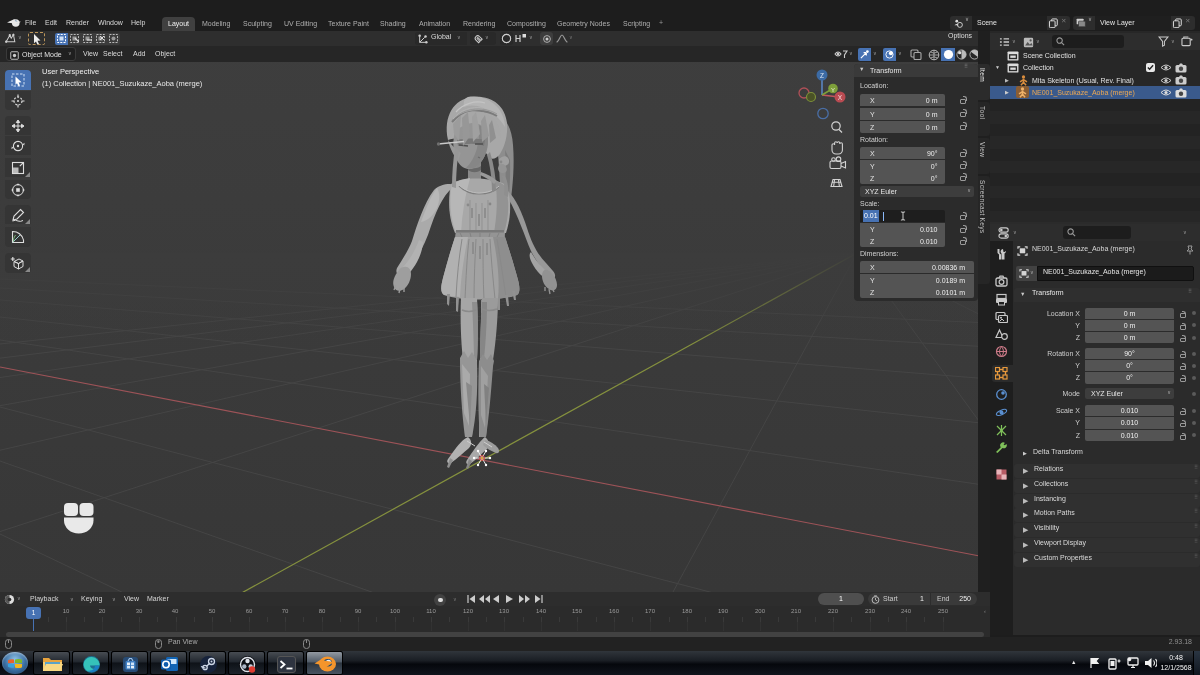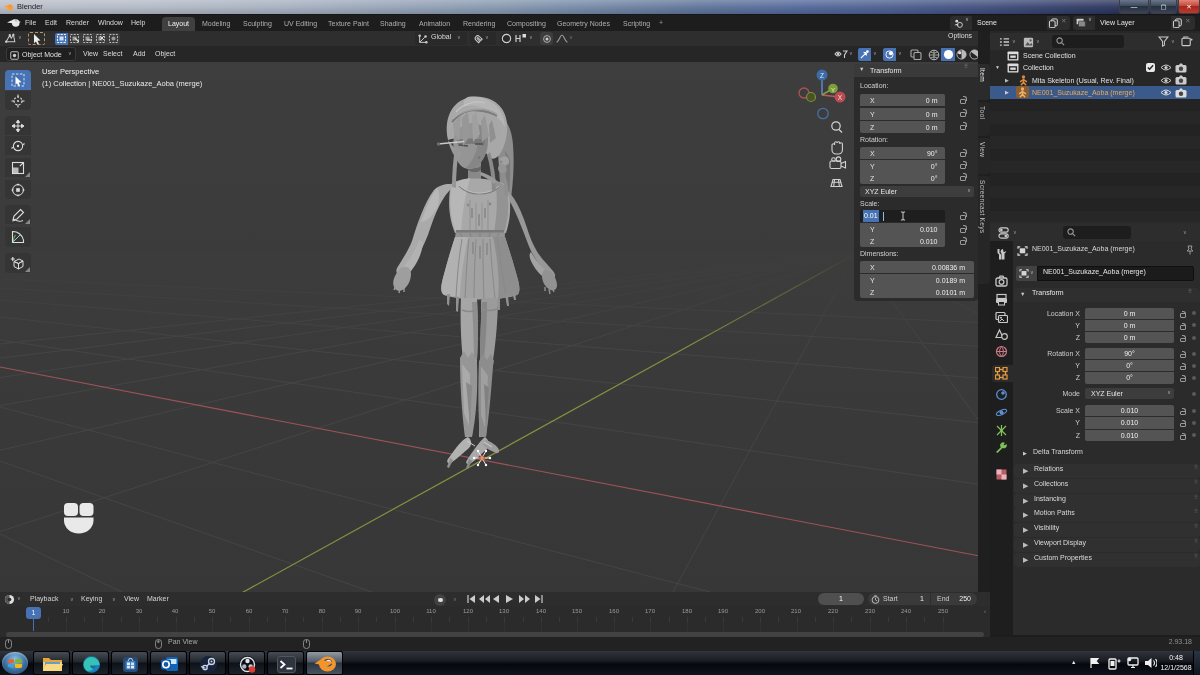--- a/index.html
+++ b/index.html
@@ -68,38 +68,20 @@
 .tlbl{position:absolute;top:0;line-height:14px;font-size:7px;color:#d5d5d5;}
 
 #statusbar{left:0;top:637px;width:1200px;height:14px;background:#222222;color:#8f8f8f;font-size:7px;}
 
 #taskbar{left:0;top:651px;width:1200px;height:24px;
 background:linear-gradient(180deg,#30353b 0%,#1a1e24 40%,#05070c 55%,#10141c 100%);}
 </style>
 </head>
 <body>
 <div id="stage">
-  <div class="abs" id="titlebar">
-      <div class="tb-inner"></div>
-    <svg class="abs" style="left:3px;top:2px" width="12" height="11" viewBox="0 0 24 20">
-        <circle cx="14" cy="10" r="6" fill="#ff9e37"></circle>
-        <circle cx="14" cy="9" r="2.6" fill="#2a4f87"></circle>
-        <path d="M1 9 L12 4 L12 7 L22 8 L12 13 L12 10 Z" fill="#ff9e37"></path>
-      </svg>
-    <span class="ttl">Blender</span>
-    <div class="winbtn" style="left:1119px;width:30px">
-        <span>—</span>
-      </div>
-    <div class="winbtn" style="left:1150px;width:27px">
-        <span>▢</span>
-      </div>
-    <div class="winbtn" id="btnclose" style="left:1178px;width:22px">
-        <span>✕</span>
-      </div>
-  </div>
   <div class="abs" id="topbar">
     <svg class="abs" style="left:7px;top:2px" width="14" height="12" viewBox="0 0 24 20">
         <circle cx="15" cy="10" r="6.5" fill="#e8e8e8"></circle>
         <circle cx="15" cy="8.6" r="3" fill="#265787"></circle>
         <path d="M0 9 L13 3 L13 6.5 L24 8 L12 14 L12 11 Z" fill="#e8e8e8"></path>
       </svg>
     <span class="menuitem" style="left:25px">File</span>
     <span class="menuitem" style="left:45px">Edit</span>
     <span class="menuitem" style="left:66px">Render</span>
     <span class="menuitem" style="left:98px">Window</span>

